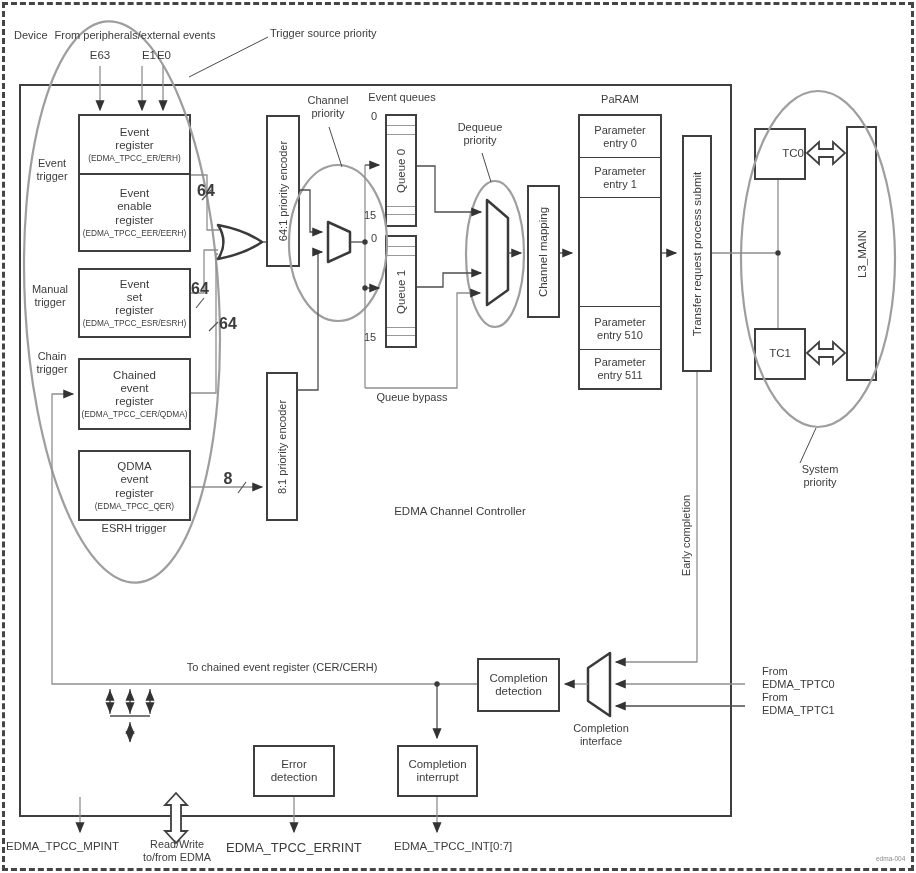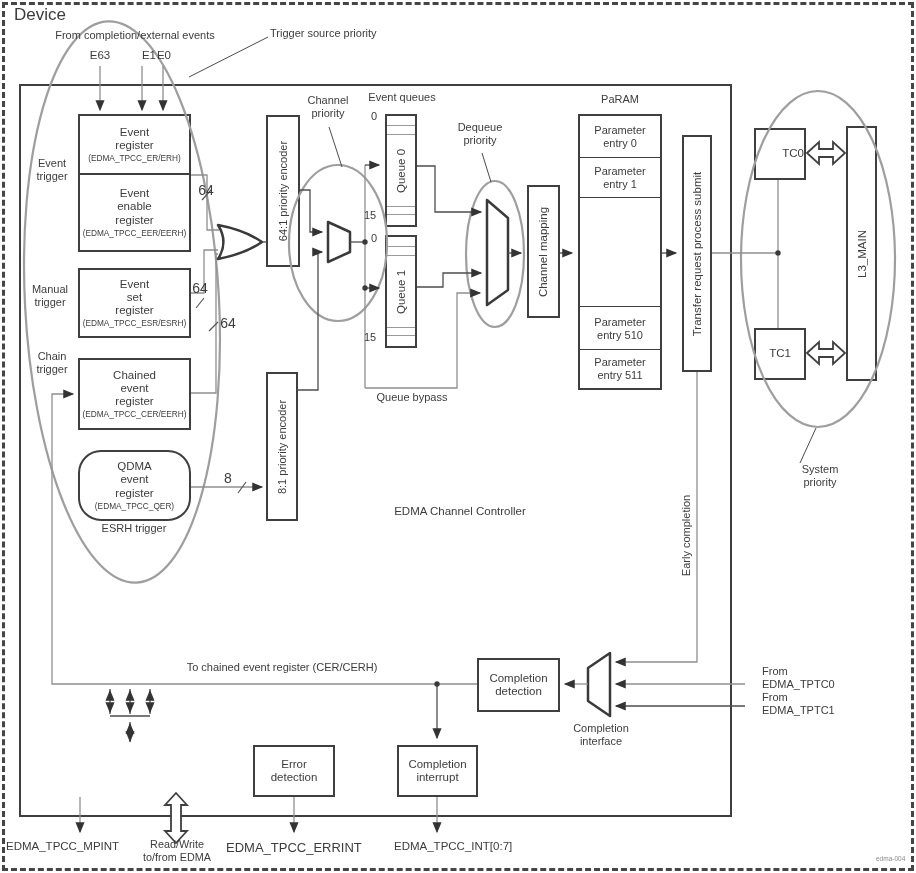--- a/index.html
+++ b/index.html
@@ -12,22 +12,22 @@
   .box{position:absolute;background:#fff;border:2.5px solid #3f3f3f;box-sizing:border-box;
        display:flex;flex-direction:column;align-items:center;justify-content:center;
        text-align:center;z-index:2;}
   .box .ttl{font-size:11.5px;line-height:1.15;white-space:pre-line;}
   .box .sub{font-size:8.3px;line-height:1.1;margin-top:2px;white-space:nowrap;}
   .vbox{flex-direction:row;}
   .vtxt{transform:rotate(-90deg);white-space:nowrap;font-size:11.5px;}
   .lbl{position:absolute;font-size:11px;line-height:1.18;white-space:pre-line;
        text-align:center;z-index:4;}
   .lbl.left{text-align:left;}
-  .lbl.big{font-size:17px;}
-  .lbl.buslbl{font-size:14px;}
+  .lbl.big{font-size:11px;margin-top:24px;}
+  .lbl.buslbl{font-size:16px;font-weight:bold;}
   .lbl.tiny{font-size:6.5px;color:#8a8a8a;}
   .stripe{position:absolute;left:0;width:100%;height:1.4px;background:#9a9a9a;}
   .pdivider{position:absolute;left:0;width:100%;height:1.4px;background:#3f3f3f;}
   .pcell{position:absolute;left:0;width:100%;display:flex;align-items:center;
          justify-content:center;font-size:11px;line-height:1.15;white-space:pre-line;text-align:center;}
   svg.wires{position:absolute;left:0;top:0;z-index:3;pointer-events:none;}
   .w{stroke:#8f8f8f;stroke-width:1.3;fill:none;}
   .wd{stroke:#4d4d4d;stroke-width:1.3;fill:none;}
   .sl{stroke:#555;stroke-width:1.2;fill:none;}
   .ldr{stroke:#4a4a4a;stroke-width:1;fill:none;}
@@ -58,23 +58,23 @@
   <div class="box" style="left:78px;top:268px;width:113px;height:70px;">
     <div class="ttl">Event
 set
 register</div>
     <div class="sub">(EDMA_TPCC_ESR/ESRH)</div>
   </div>
   <div class="box" style="left:78px;top:358px;width:113px;height:72px;">
     <div class="ttl">Chained
 event
 register</div>
-    <div class="sub">(EDMA_TPCC_CER/EERH)</div>
-  </div>
-  <div class="box" style="left:78px;top:450px;width:113px;height:71px;border-radius:23px;">
+    <div class="sub">(EDMA_TPCC_CER/QDMA)</div>
+  </div>
+  <div class="box" style="left:78px;top:450px;width:113px;height:71px;">
     <div class="ttl">QDMA
 event
 register</div>
     <div class="sub">(EDMA_TPCC_QER)</div>
   </div>
 
   <div class="box vbox" style="left:266px;top:115px;width:34px;height:152px;">
     <span class="vtxt" style="font-size:11px;">64:1 priority encoder</span>
   </div>
   <div class="box vbox" style="left:266px;top:372px;width:32px;height:149px;">
@@ -233,21 +233,21 @@
     <circle class="dot" cx="437" cy="684" r="2.7"></circle>
     <circle class="dot" cx="778" cy="253" r="2.7"></circle>
 
     <polygon class="hollow" points="807,153 819,142 819,149 833,149 833,142 845,153 833,164 833,157 819,157 819,164"></polygon>
     <polygon class="hollow" points="807,353 819,342 819,349 833,349 833,342 845,353 833,364 833,357 819,357 819,364"></polygon>
 
     <polygon class="hollow" points="176,793 187,805 181,805 181,831 187,831 176,843 165,831 171,831 171,805 165,805"></polygon>
   </svg>
 
   <div class="lbl big left" style="left:14px;top:5px;width:80px;">Device</div>
-  <div class="lbl" style="left:40px;top:29px;width:190px;">From completion/external events</div>
+  <div class="lbl" style="left:40px;top:29px;width:190px;">From peripherals/external events</div>
   <div class="lbl" style="left:85px;top:49px;width:30px;font-size:11.5px;">E63</div>
   <div class="lbl" style="left:128px;top:49px;width:28px;font-size:11.5px;text-align:right;">E1</div>
   <div class="lbl" style="left:150px;top:49px;width:28px;font-size:11.5px;">E0</div>
   <div class="lbl left" style="left:270px;top:27px;width:130px;">Trigger source priority</div>
 
   <div class="lbl" style="left:28px;top:157px;width:48px;">Event
 trigger</div>
   <div class="lbl" style="left:24px;top:283px;width:52px;">Manual
 trigger</div>
   <div class="lbl" style="left:26px;top:350px;width:52px;">Chain

